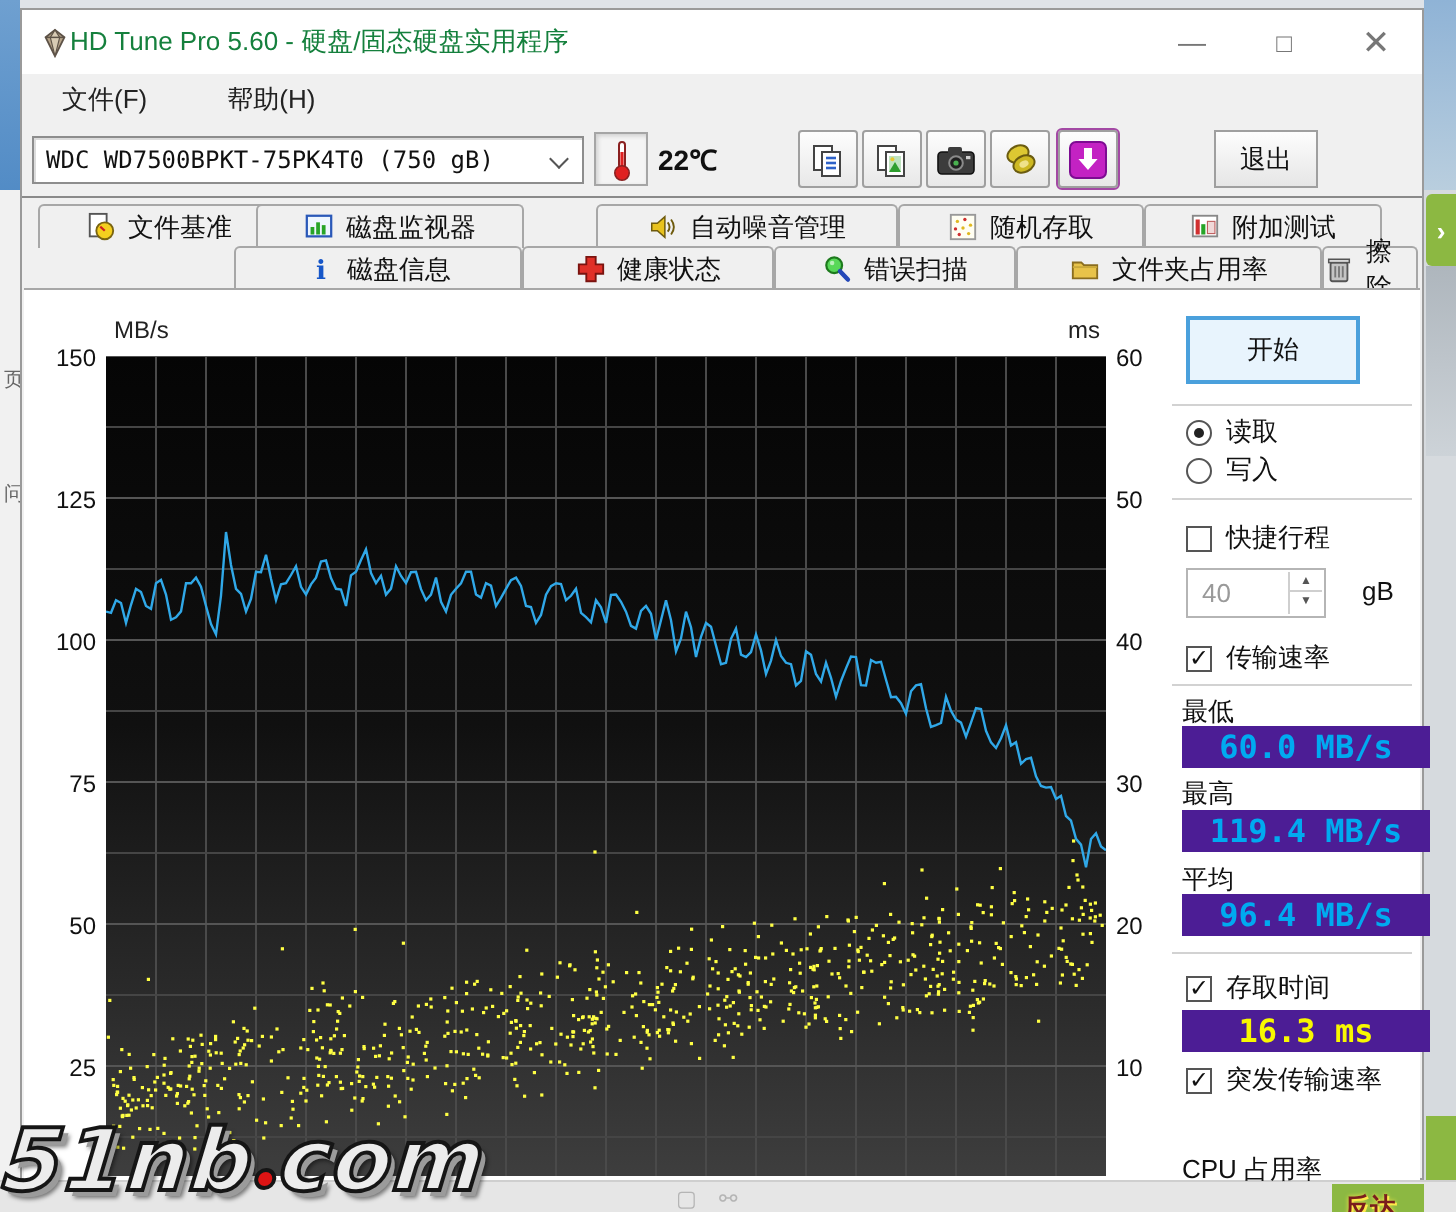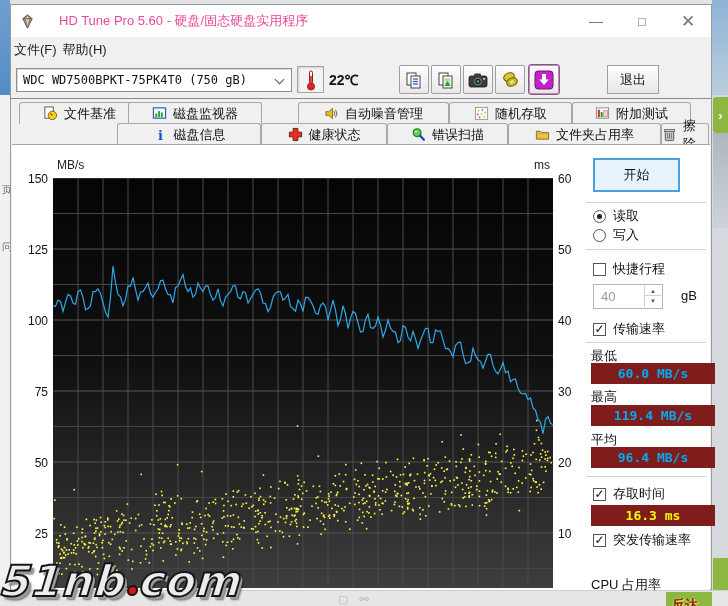--- a/index.html
+++ b/index.html
@@ -21,28 +21,28 @@
   .bottom-strip { position:absolute; left:0; top:590px; width:728px; height:16px; background:#e6e6e6; border-top:1px solid #cfcfcf; }
   .bottom-frag { position:absolute; top:593px; font-size:11px; color:#b5b5b5; letter-spacing:4px; }
   .green-box-br { position:absolute; left:666px; top:592px; width:46px; height:14px; background:#8cb842; overflow:hidden; }
   .green-box-br span { font-size:13px; font-weight:bold; color:#7a1d1d; text-shadow:0 0 2px #ffe94a, 1px 1px 0 #ffe94a; position:relative; top:3px; left:6px; }
 
   
   #app { position:absolute; left:10px; top:4px; width:702px; height:586px; background:#f0f0f0; border:1px solid #9a9a9a; }
 
   .titlebar { position:absolute; left:0; top:0; width:700px; height:32px; background:#ffffff; display:flex; align-items:center; }
   .app-gem { width:15px; height:15px; margin-left:9px; }
-  .title-text { font-size:13px; color:#ec4899; margin-left:24px; }
+  .title-text { font-size:13px; color:#15803d; margin-left:0; }
   .win-controls { position:absolute; right:0; top:0; height:32px; display:flex; }
   .win-btn { width:46px; height:32px; display:flex; align-items:center; justify-content:center; color:#777; font-size:14px; }
   .win-btn.max { font-size:13px; }
   .win-btn.close { font-size:17px; }
 
   .menubar { position:absolute; left:0; top:32px; width:700px; height:25px; background:#f0f0f0; display:flex; align-items:center; }
-  .menu-item { font-size:13px; color:#222; padding:3px 3px; }
+  .menu-item { font-size:13px; color:#222; padding:3px 20px; }
 
   .toolbar { position:absolute; left:0; top:57px; width:700px; height:36px; background:#f0f0f0; }
   .drive-combo { position:absolute; left:5px; top:6px; width:276px; height:24px; background:#fff; border:1px solid #8d8d8d;
     box-shadow:inset 1px 1px 0 #dcdcdc; display:flex; align-items:center; }
   .drive-combo .txt { font-family:"DejaVu Sans Mono", monospace; font-size:12px; color:#111; margin-left:6px; white-space:nowrap; }
   .combo-arrow { position:absolute; right:8px; top:9px; width:7px; height:7px; border-right:1.5px solid #555; border-bottom:1.5px solid #555; transform:rotate(45deg); margin-top:-2px; }
   .thermo-box { position:absolute; left:286px; top:4px; width:27px; height:27px; border:1px solid #a5a5a5; box-shadow:inset 1px 1px 2px #cfcfcf; background:#f4f4f4; display:flex; align-items:center; justify-content:center; }
   .temp-label { position:absolute; left:318px; top:8px; font-size:14px; font-weight:bold; color:#111; }
   .tool-btn { position:absolute; top:3px; width:30px; height:29px; background:linear-gradient(180deg,#fdfdfd,#e8e8e8);
     border:1px solid #9f9f9f; border-radius:2px; display:flex; align-items:center; justify-content:center; }
@@ -73,22 +73,22 @@
   .radio { width:13px; height:13px; border:1px solid #555; border-radius:50%; background:#fff; position:relative; }
   .radio.on::after { content:""; position:absolute; left:3px; top:3px; width:5px; height:5px; border-radius:50%; background:#222; }
   .cbx { width:13px; height:13px; border:1px solid #555; background:#fff; position:relative; font-size:12px; line-height:11px; text-align:center; color:#111; }
   .spin-box { position:absolute; left:581px; top:139px; width:70px; height:25px; background:#fff; border:1px solid #b5b5b5; }
   .spin-box .val { position:absolute; left:7px; top:4px; font-size:13px; color:#9a9a9a; }
   .spin-btns { position:absolute; right:1px; top:1px; width:17px; height:21px; border-left:1px solid #cfcfcf; }
   .spin-btns div { height:10px; display:flex; align-items:center; justify-content:center; font-size:6px; color:#555; }
   .spin-btns div:first-child { border-bottom:1px solid #cfcfcf; }
   .unit-gb { position:absolute; left:669px; top:143px; font-size:13px; color:#111; }
   .stat-label { position:absolute; left:579px; font-size:13px; color:#111; }
-  .stat-box { position:absolute; left:579px; width:124px; height:21px; background:#7f1d1d; display:flex; align-items:center; justify-content:center;
-    font-family:"DejaVu Sans Mono", monospace; font-size:13px; font-weight:bold; color:#00aaf0; }
+  .stat-box { position:absolute; left:579px; width:124px; height:21px; background:#4c1d95; display:flex; align-items:center; justify-content:center;
+    font-family:"DejaVu Sans Mono", monospace; font-size:16px; font-weight:bold; color:#00aaf0; }
   .stat-box.yellow { color:#f8f800; }
 
   
   .watermark { position:absolute; left:2px; top:556px; z-index:30; font-family:"DejaVu Sans", sans-serif;
     font-style:italic; font-weight:bold; font-size:43px; letter-spacing:1px; transform:skewX(-6deg);
     color:#ececec; -webkit-text-stroke:2px #151515; text-shadow:3px 3px 0 #9b9b9b, 4px 4px 2px rgba(0,0,0,.5); white-space:nowrap; }
   .watermark .reddot { display:inline-block; width:11px; height:11px; border-radius:50%; background:#dd1414; border:2px solid #151515; margin:0 1px; }
 </style>
 </head>
 <body>

